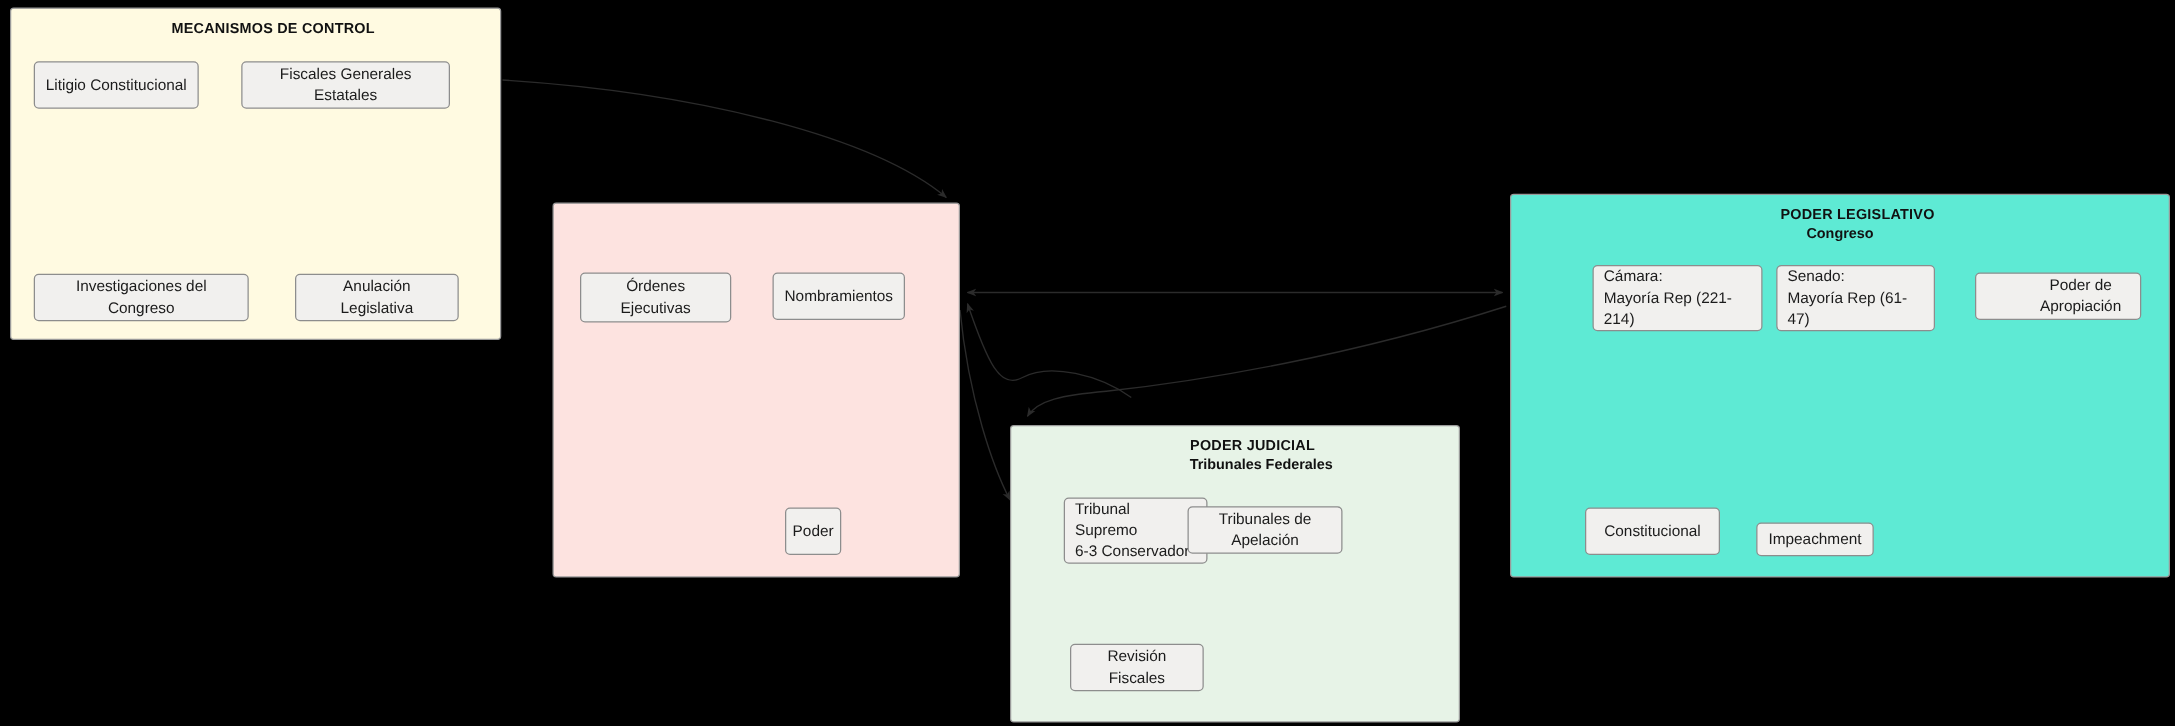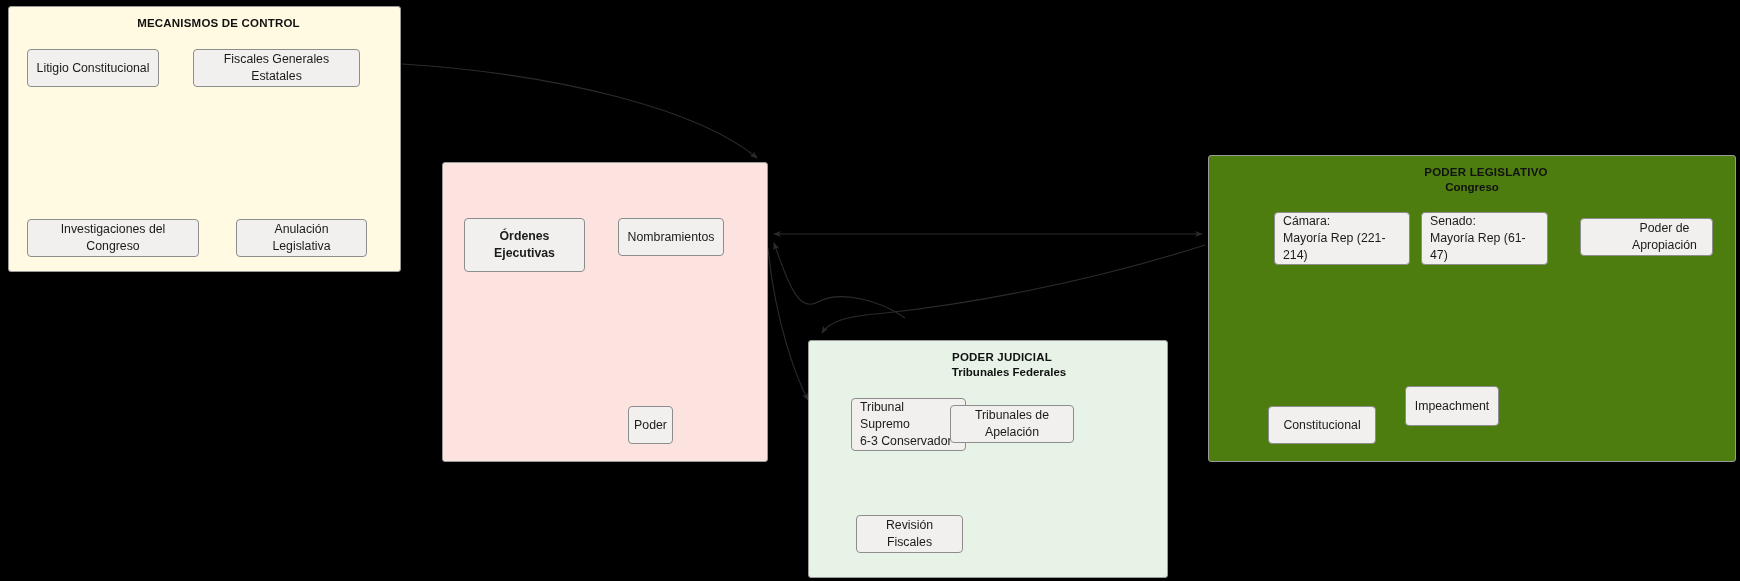--- a/index.html
+++ b/index.html
@@ -80,34 +80,34 @@
   <div id="clusters">
       <div class="cluster" style="left: 8px; top: 6px; width: 393px; height: 266px; background: rgb(255, 250, 225);">
         <div class="cluster-title" style="top: 9px;">MECANISMOS DE CONTROL</div>
       </div>
       <div class="node" style="left: 27px; top: 49px; width: 132px; height: 38px;">Litigio Constitucional</div>
       <div class="node" style="left: 193px; top: 49px; width: 167px; height: 38px;">Fiscales Generales Estatales</div>
       <div class="node" style="left: 27px; top: 219px; width: 172px; height: 38px;">Investigaciones del Congreso</div>
       <div class="node" style="left: 236px; top: 219px; width: 131px; height: 38px;">Anulación Legislativa</div>
       <div class="cluster" style="left: 442px; top: 162px; width: 326px; height: 300px; background: rgb(253, 227, 224);">
       </div>
-      <div class="node" style="left: 464px; top: 218px; width: 121px; height: 54px; font-weight: bold;">Órdenes Ejecutivas</div>
+      <div class="node" style="left: 464px; top: 218px; width: 121px; height: 40px;">Órdenes Ejecutivas</div>
       <div class="node" style="left: 618px; top: 218px; width: 106px; height: 38px;">Nombramientos</div>
       <div class="node" style="left: 628px; top: 406px; width: 45px; height: 38px;">Poder</div>
-      <div class="cluster" style="left: 1208px; top: 155px; width: 528px; height: 307px; background: #4d7c0f;">
+      <div class="cluster" style="left: 1208px; top: 155px; width: 528px; height: 307px; background: #5eead4;">
         <div class="cluster-title" style="top: 9px;">PODER LEGISLATIVO</div>
         <div class="cluster-subtitle" style="top: 24px;">Congreso</div>
       </div>
       <div class="node left-align" style="left: 1250px; top: 212px; width: 136px; height: 53px; margin-left: 24px;">Cámara:
 Mayoría Rep (221-214)</div>
       <div class="node left-align" style="left: 1421px; top: 212px; width: 127px; height: 53px;">Senado:
 Mayoría Rep (61-47)</div>
       <div class="node" style="left: 1580px; top: 218px; width: 133px; height: 38px; padding-left: 44px;">Poder de Apropiación</div>
       <div class="node" style="left: 1268px; top: 406px; width: 108px; height: 38px;">Constitucional</div>
-      <div class="node" style="left: 1405px; top: 386px; width: 94px; height: 40px;">Impeachment</div>
+      <div class="node" style="left: 1405px; top: 418px; width: 94px; height: 27px;">Impeachment</div>
       <div class="cluster" style="left: 808px; top: 340px; width: 360px; height: 238px; background: rgb(231, 243, 231);">
         <div class="cluster-title" style="top: 9px;">PODER JUDICIAL</div>
         <div class="cluster-subtitle" style="top: 24px; padding-left: 42px;">Tribunales Federales</div>
       </div>
       <div class="node left-align" style="left: 851px; top: 398px; width: 115px; height: 53px;">Tribunal Supremo
 6-3 Conservador</div>
       <div class="node" style="left: 950px; top: 405px; width: 124px; height: 38px;">Tribunales de Apelación</div>
       <div class="node" style="left: 856px; top: 515px; width: 107px; height: 38px;">Revisión Fiscales</div>
     </div>
 </div>

